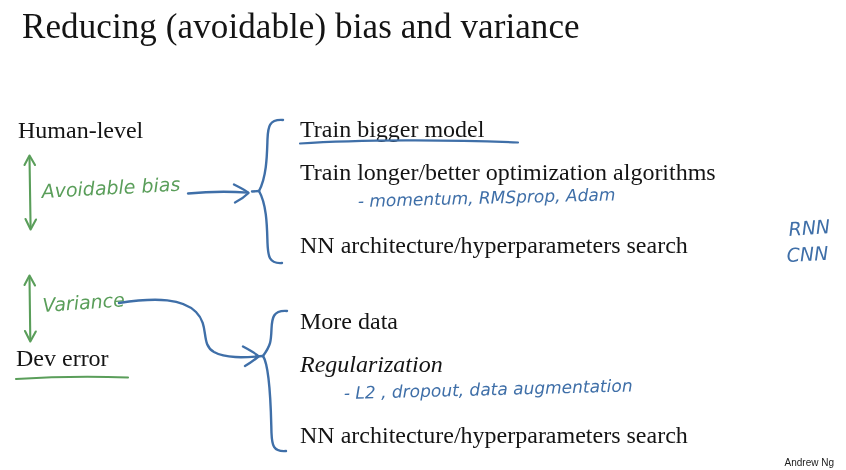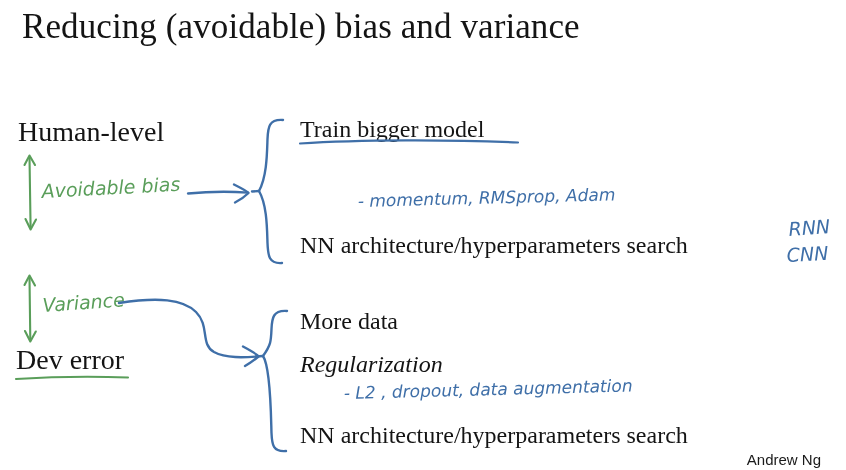--- a/index.html
+++ b/index.html
@@ -32,65 +32,66 @@
     font-family: "Liberation Serif", "DejaVu Serif", serif;
     line-height: 1;
   }
   #title {
     left: 22px;
     top: 9px;
     font-size: 35px;
     letter-spacing: 0.1px;
   }
   .lbl {
-    font-size: 28px;
+    font-size: 24px;
     text-align: right;
   }
   #human-level   { left: 18px;  top: 118px; }
   #training-err  { left: 16px;  top: 238px; }
   #dev-err       { left: 16px;  top: 346px; font-family: Liberation Serif, serif; }
 
   .bullet {
     font-size: 24px;
     left: 300px;
     text-align: center;
   }
   #b1 { top: 117px; }
   #b2 { top: 160px; }
   #b3 { top: 233px; }
   #b4 { top: 309px; }
   #b5 { top: 352px; font-style: italic; }
   #b6 { top: 423px; }
 
   #footer {
     position: absolute;
-    right: 23px;
+    right: 10px;
     bottom: 2px;
     font-family: "Liberation Sans", "DejaVu Sans", sans-serif;
-    font-size: 15px;
+    font-size: 10px;
     color: #1a1a1a;
     white-space: nowrap;
     margin-left: 41px;
   }
   
   .hw {
     font-family: "DejaVu Sans", sans-serif;
   }
 </style>
 </head>
 <body>
 
 <div id="slide">
 
   <div class="txt" id="title">Reducing (avoidable) bias and variance</div>
 
   <div class="txt lbl" id="human-level">Human-level</div>
   <div class="txt lbl" id="dev-err">Dev error</div>
 
   <div class="txt bullet" id="b1">Train bigger model</div>
+  <div class="txt bullet" id="b2">Train longer/better optimization algorithms</div>
   <div class="txt bullet" id="b3">NN architecture/hyperparameters search</div>
 
   <div class="txt bullet" id="b4">More data</div>
   <div class="txt bullet" id="b5">Regularization</div>
   <div class="txt bullet" id="b6">NN architecture/hyperparameters search</div>
 
   <svg id="ink" viewBox="0 0 846 470">
 
     <g fill="none" stroke="#5a9e5a" stroke-width="2.1" stroke-linecap="round" stroke-linejoin="round">
       <path d="M29.5,157 L30.6,228"></path>

